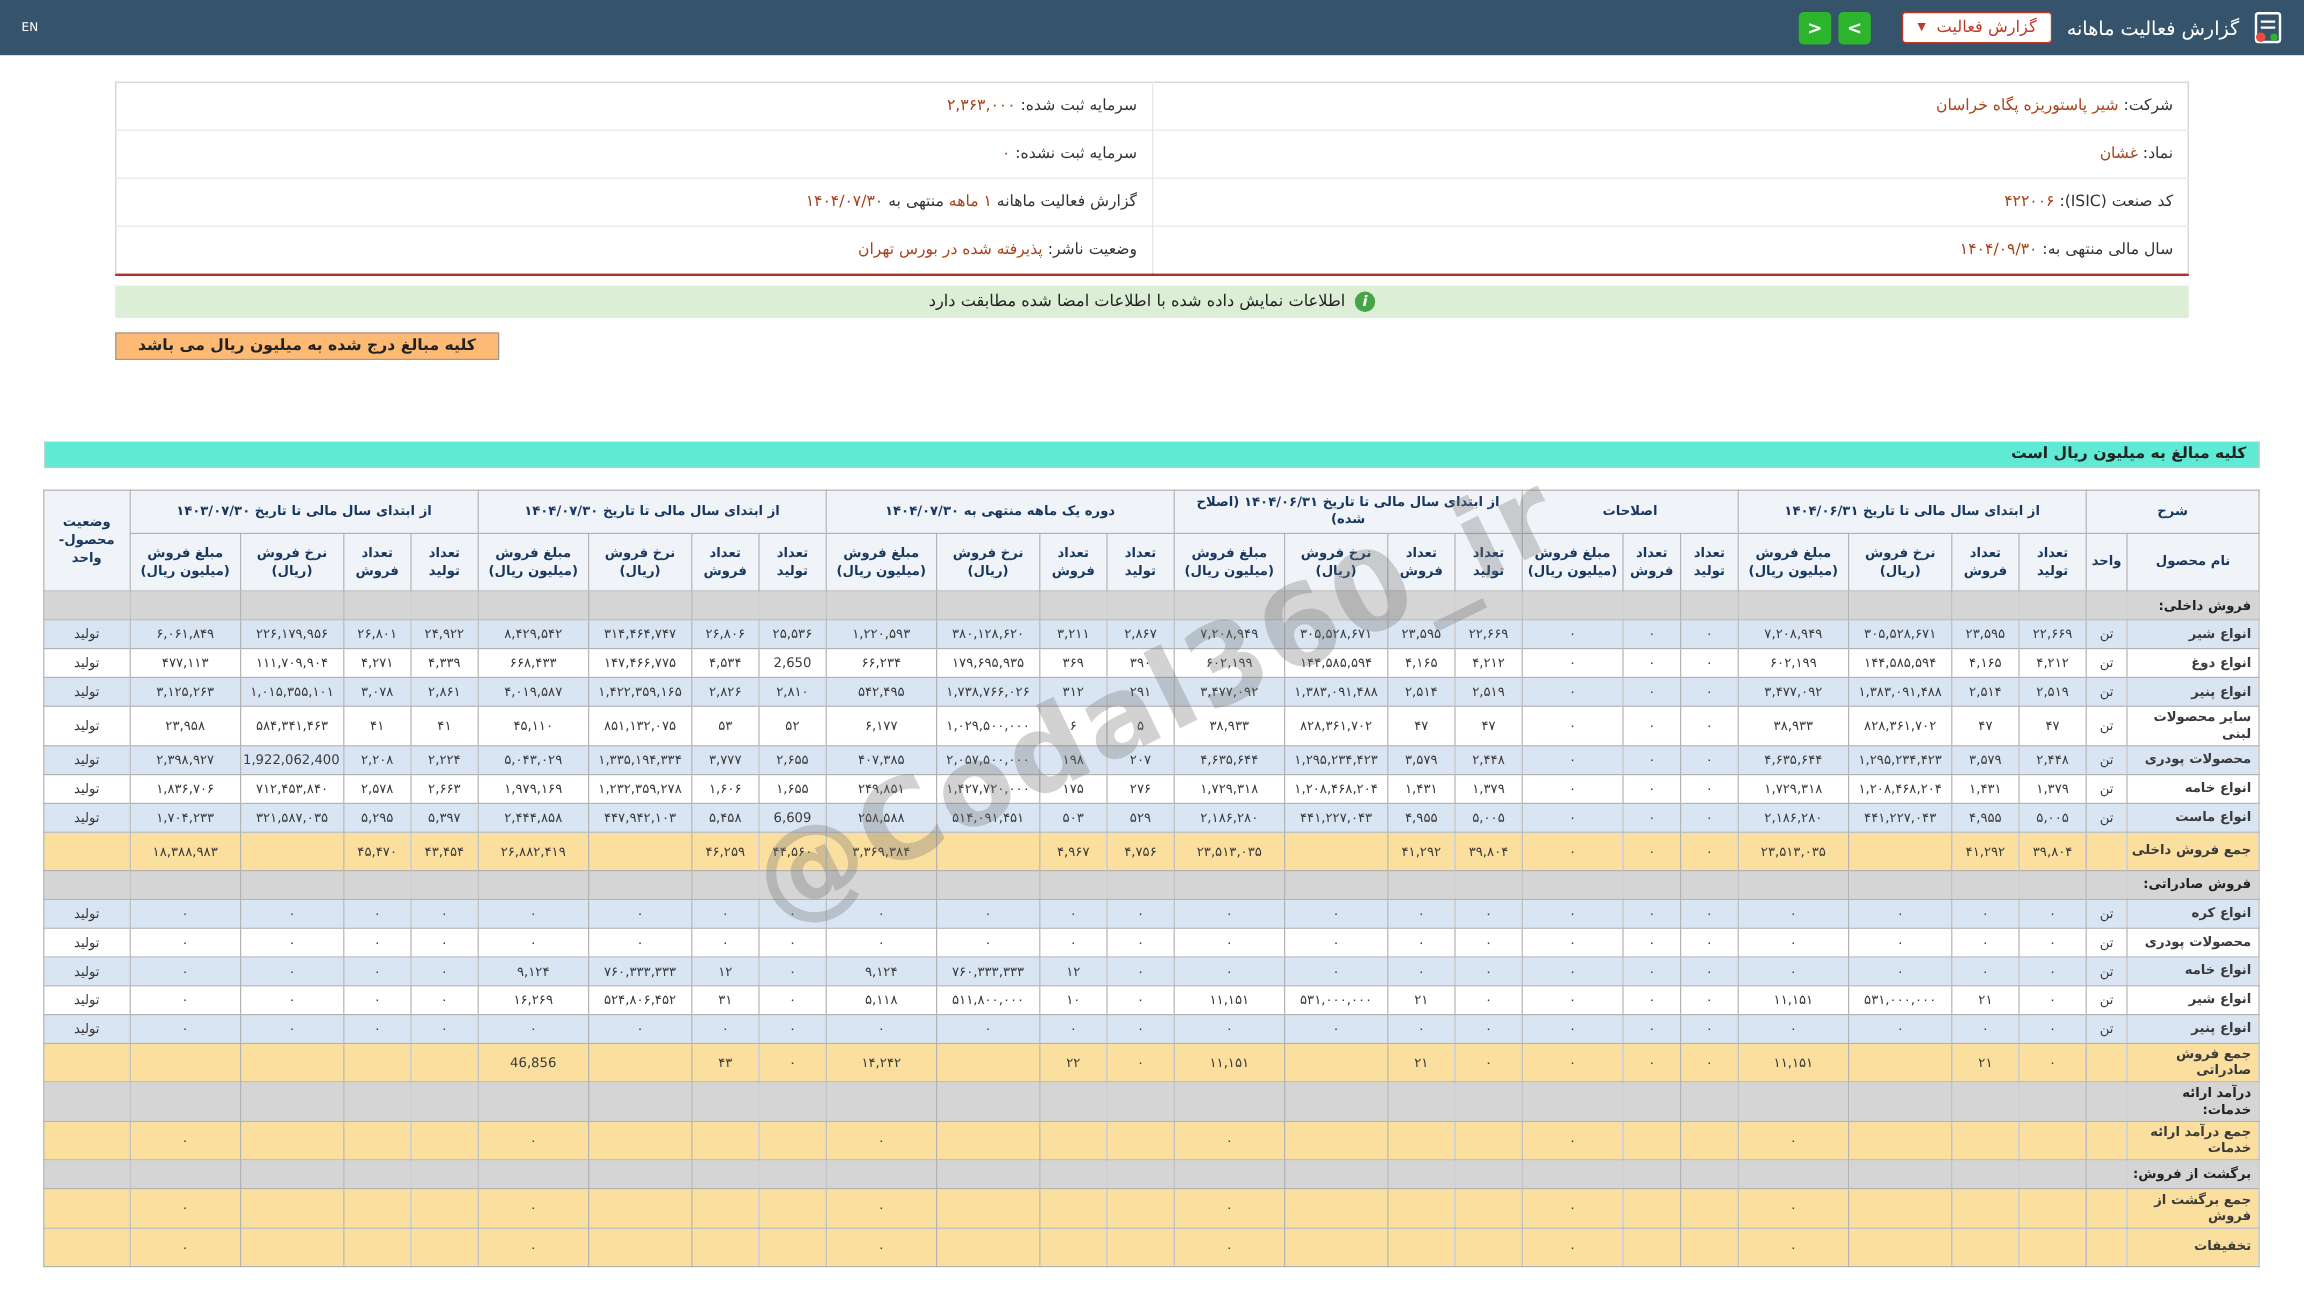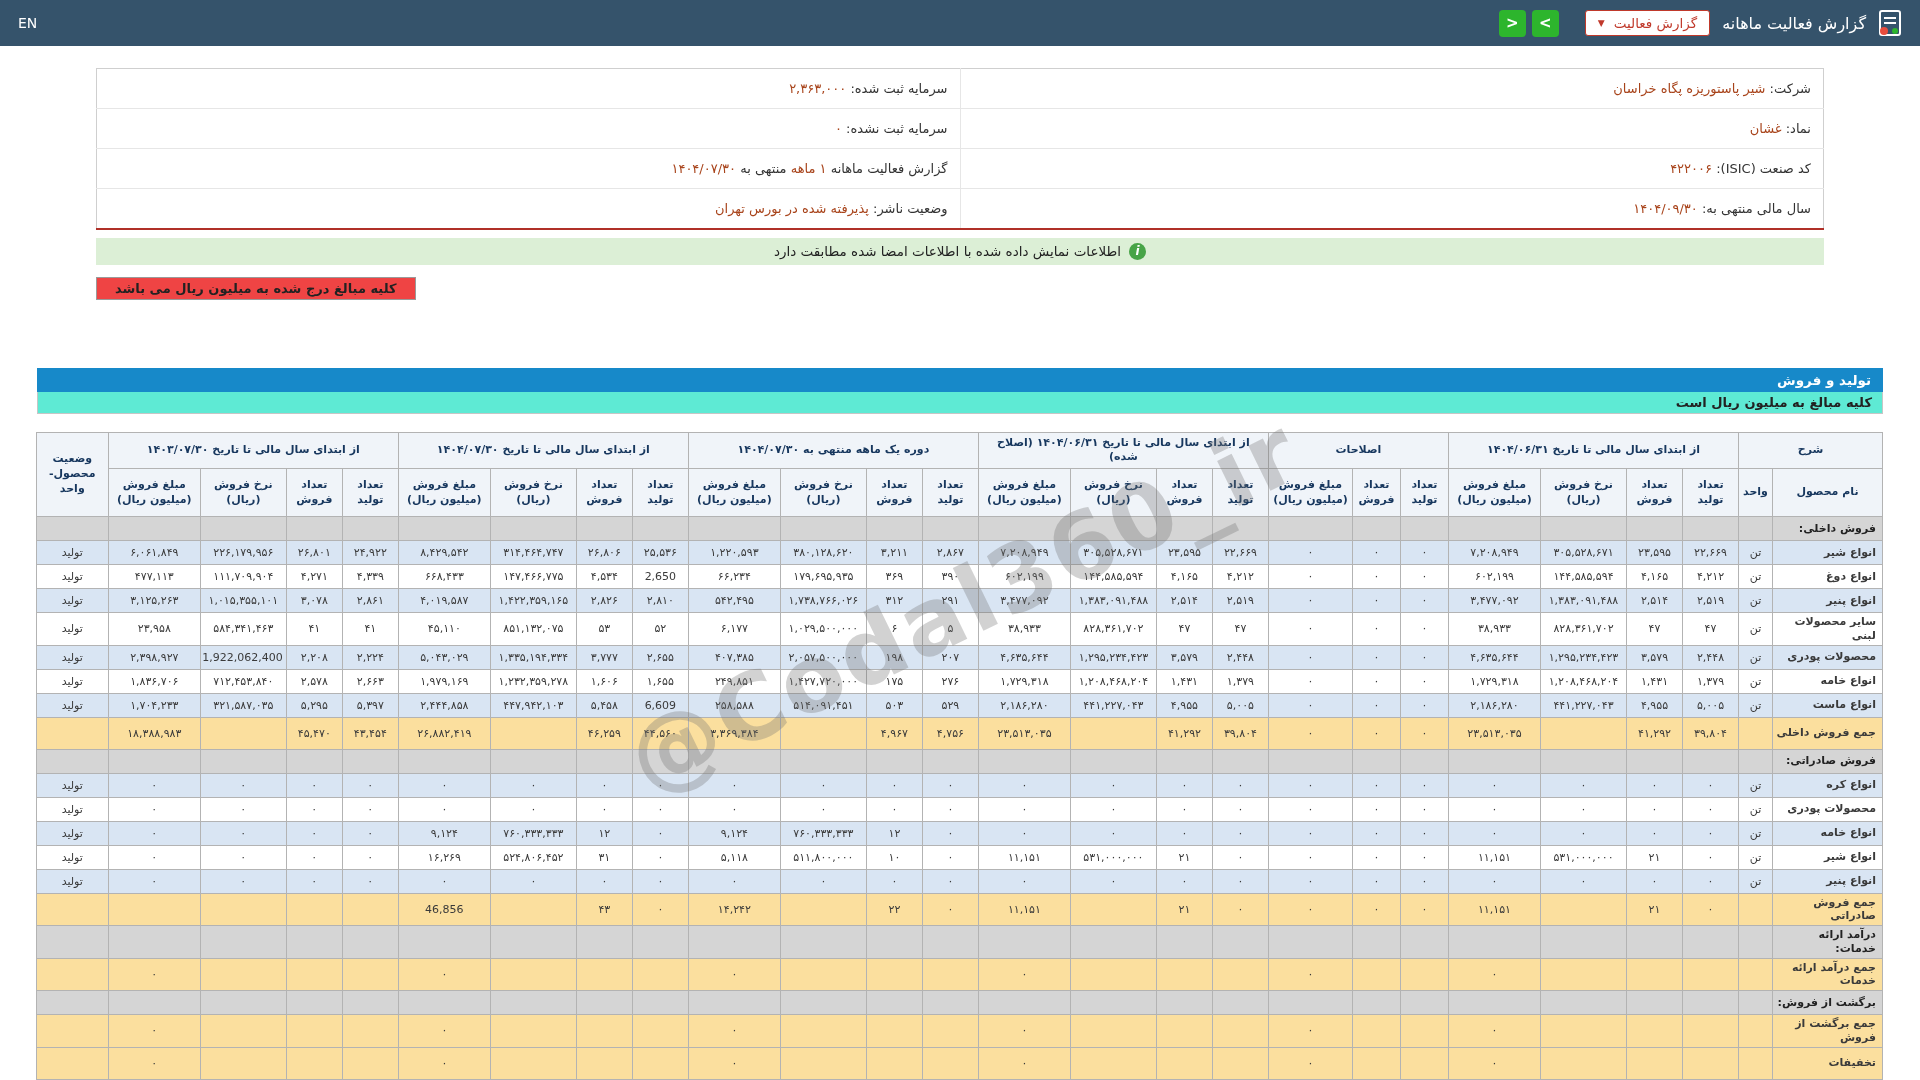--- a/index.html
+++ b/index.html
@@ -14,35 +14,35 @@
   .navbar { height:46px; background:#35536b; display:flex; align-items:center; padding:0 18px; gap:12px; }
   .nav-title { color:#fff; font-size:16px; }
   .dropdown-btn { background:#fff; color:#c0392b; border:1px solid #c0392b; border-radius:3px;
     font-size:13.5px; padding:4px 12px; display:flex; align-items:center; gap:9px; cursor:pointer;
     font-family:inherit; }
   .caret { font-size:9px; line-height:1; }
   .nav-arrows { display:flex; gap:6px; margin-right:14px; }
   .arrow-btn { width:27px; height:27px; background:#2db52d; color:#fff; border:none; border-radius:4px;
     font-size:15px; font-weight:bold; cursor:pointer; line-height:1; font-family:inherit; }
   .spacer { flex:1; }
-  .en-link { color:#fff; font-size:14px; text-decoration:none; cursor:pointer; }
+  .en-link { color:#fff; font-size:10px; text-decoration:none; cursor:pointer; }
   .doc-icon { display:inline-flex; }
   
   .info-wrap { margin:22px 96px 0; }
   .info-table { width:100%; border-collapse:collapse; border:1px solid #cfcfcf; border-bottom:2px solid #b03028; background:#fff; }
   .info-table td { border-bottom:1px solid #e6e6e6; padding:3px 12px; font-size:13px; color:#333; width:50%; height:40px; }
   .info-right { border-left:1px solid #e6e6e6; }
   .ilab { color:#333; }
   .ival { color:#a8431a; }
   
   .alert-bar { margin:8px 96px 0; background:#dcefd6; display:flex; align-items:center; justify-content:center;
     gap:8px; height:27px; font-size:13.5px; color:#222; }
   .info-icon { width:17px; height:17px; border-radius:50%; background:#47a447; color:#fff; font-size:12px;
     font-weight:bold; font-style:italic; display:inline-flex; align-items:center; justify-content:center; flex:none; }
-  .note-box { width:fit-content; border:1px solid #9a9a9a; background:#ef4444; padding:3px 18px;
+  .note-box { width:fit-content; border:1px solid #9a9a9a; background:#fdba74; padding:3px 18px;
     font-size:13px; font-weight:600; color:#222; margin:12px 96px 0; margin-right:auto; }
   
   .prod-section { margin:68px 37px 0; }
   .section-bar { background:#1789c9; color:#fff; font-weight:bold; font-size:13.5px; padding:4px 12px; }
   .section-sub { border:1px solid #c6c6c6; border-top:none; background:#5eead4; font-weight:bold; font-size:13px;
     color:#222; padding:3px 10px; }
   .tbl-wrap { margin-top:18px; position:relative; }
   table.main { width:100%; border-collapse:collapse; table-layout:fixed; }
   .main th, .main td { border:1px solid #b3b3b3; }
   .main th { background:#f0f4f9; color:#17375e; font-size:11px; font-weight:bold; padding:3px 2px; line-height:1.35; }
@@ -112,21 +112,20 @@
 </div>
 
 <div class="alert-bar">
   <span class="info-icon">i</span>
   <span>اطلاعات نمایش داده شده با اطلاعات امضا شده مطابقت دارد</span>
 </div>
 
 <div class="note-box">کلیه مبالغ درج شده به میلیون ریال می باشد</div>
 
 <div class="prod-section">
-  <div class="section-bar">تولید و فروش</div>
   <div class="section-sub">کلیه مبالغ به میلیون ریال است</div>
 
   <div class="tbl-wrap">
     <div class="watermark">@Codal360_ir</div>
     <table class="main">
       <colgroup id="tbl-colgroup">
           <col style="width: 110px;">
           <col style="width: 34px;">
           <col style="width: 56px;">
           <col style="width: 56px;">

